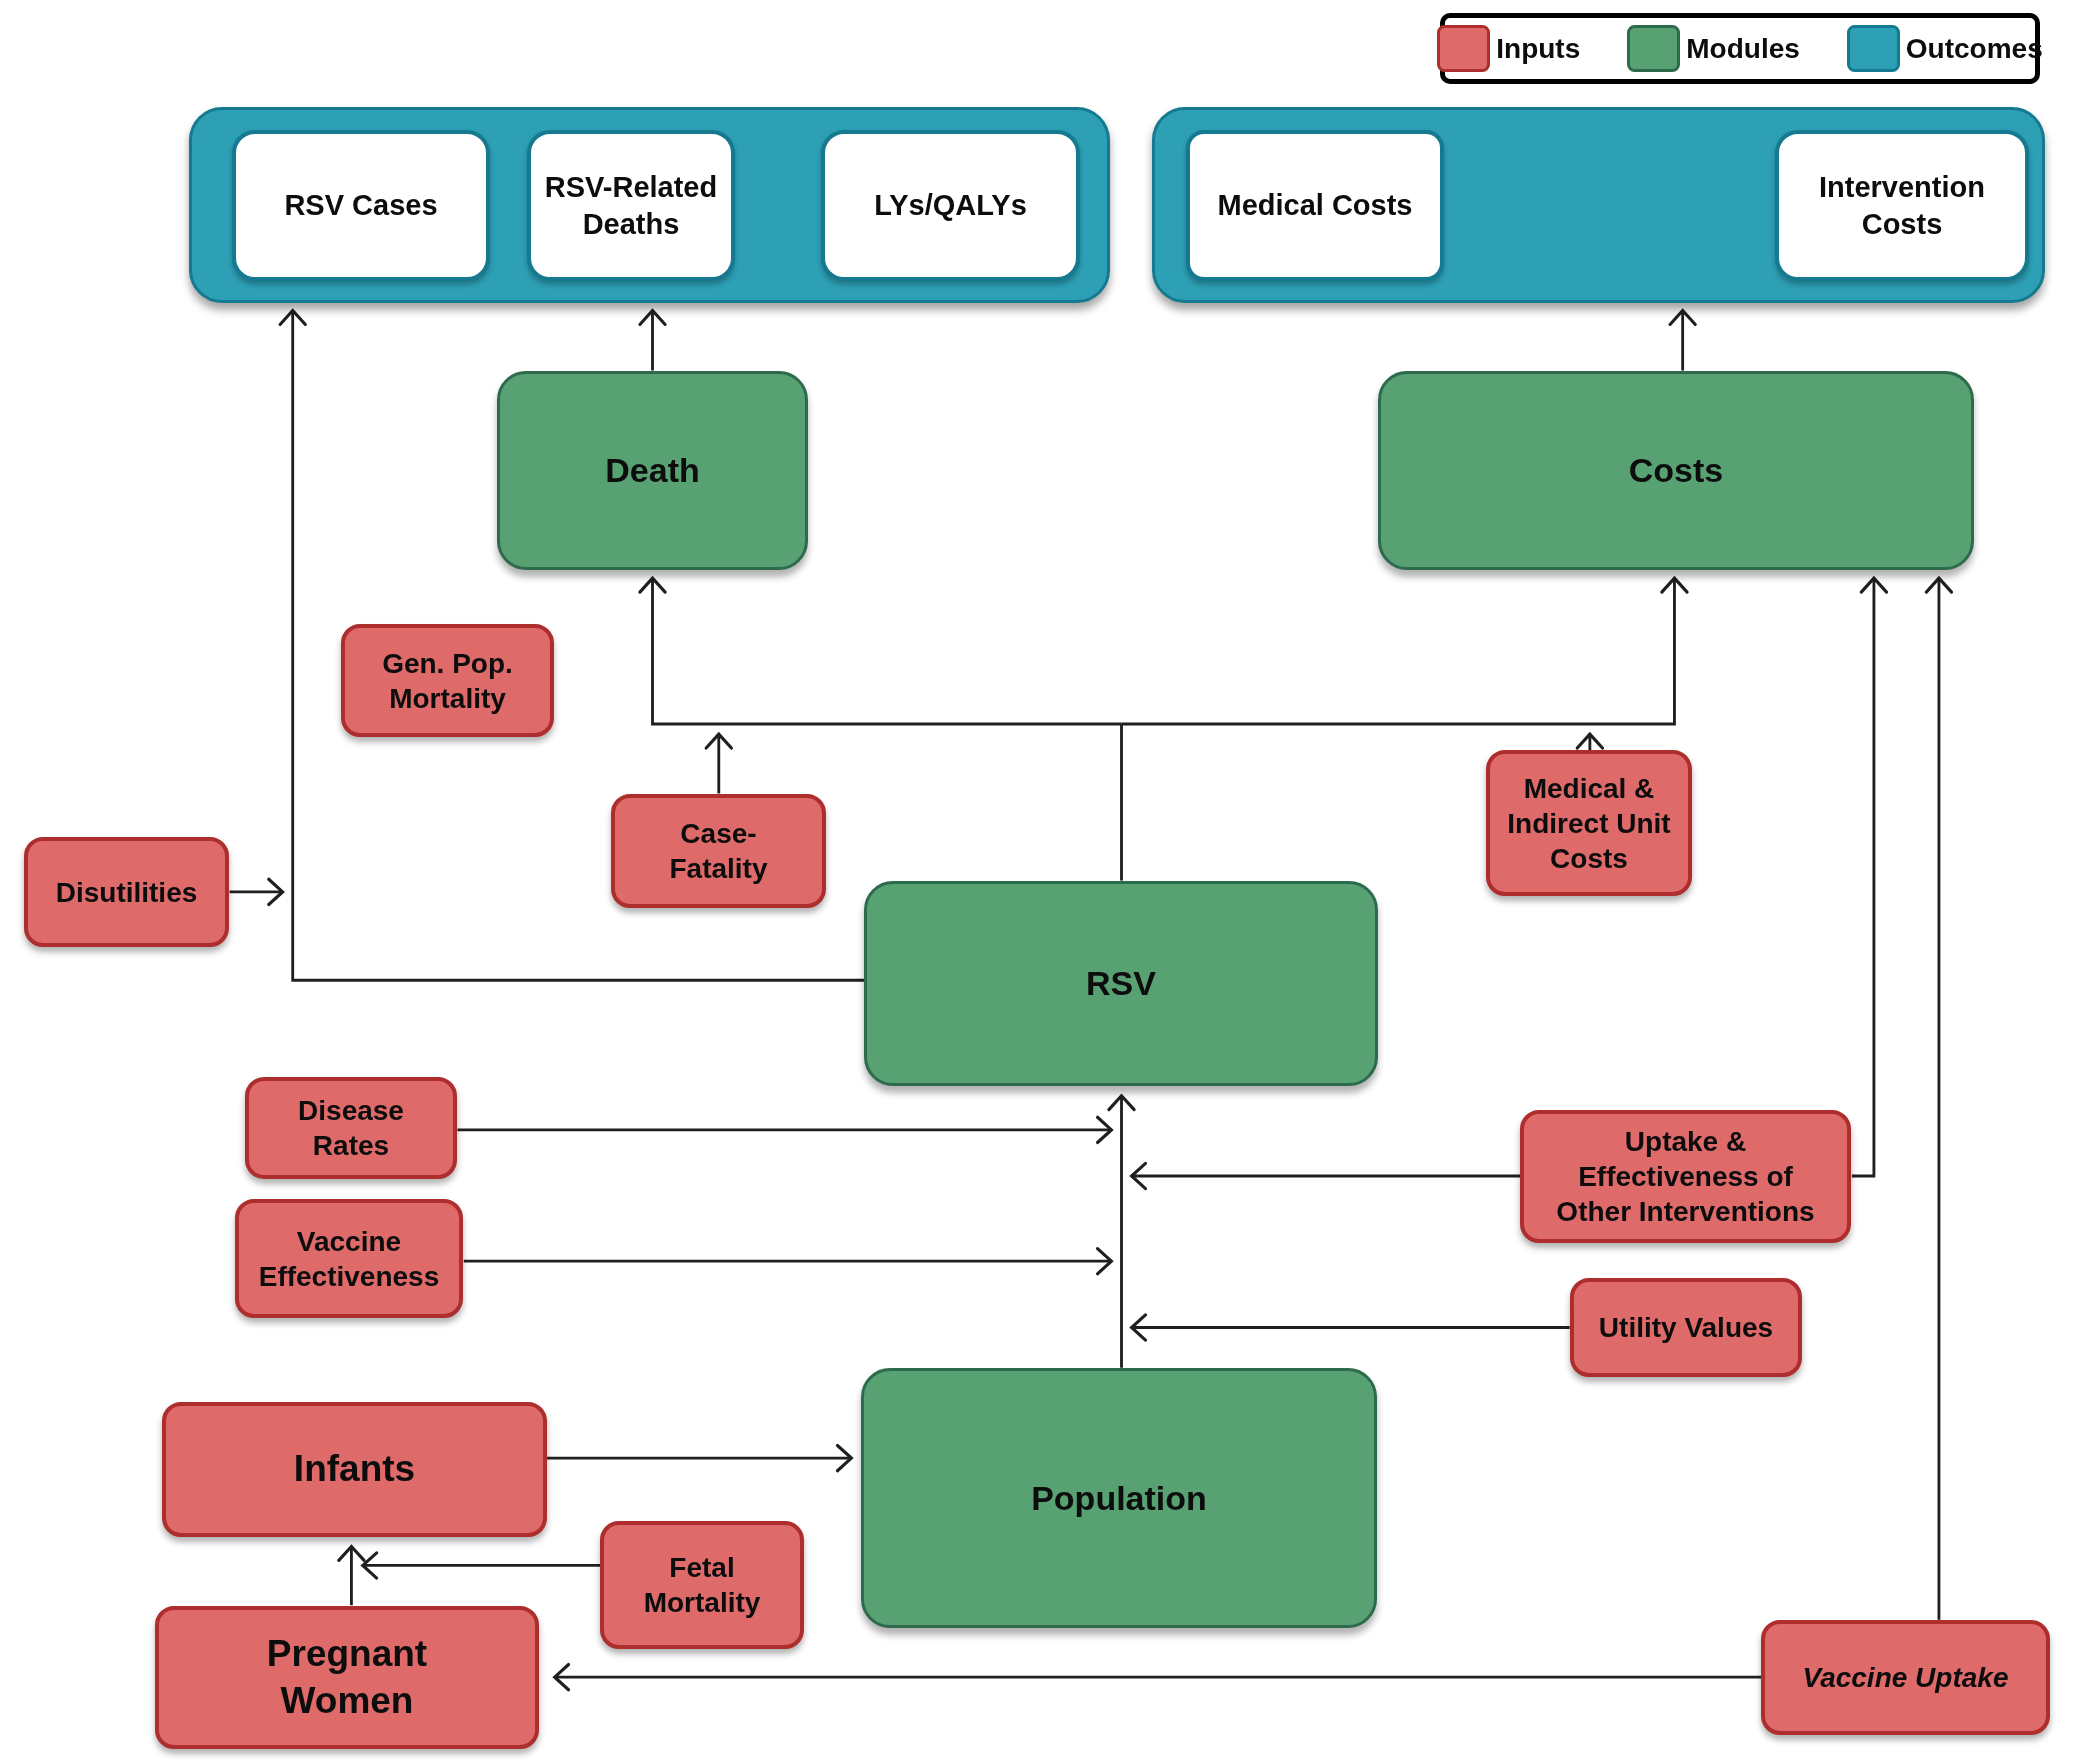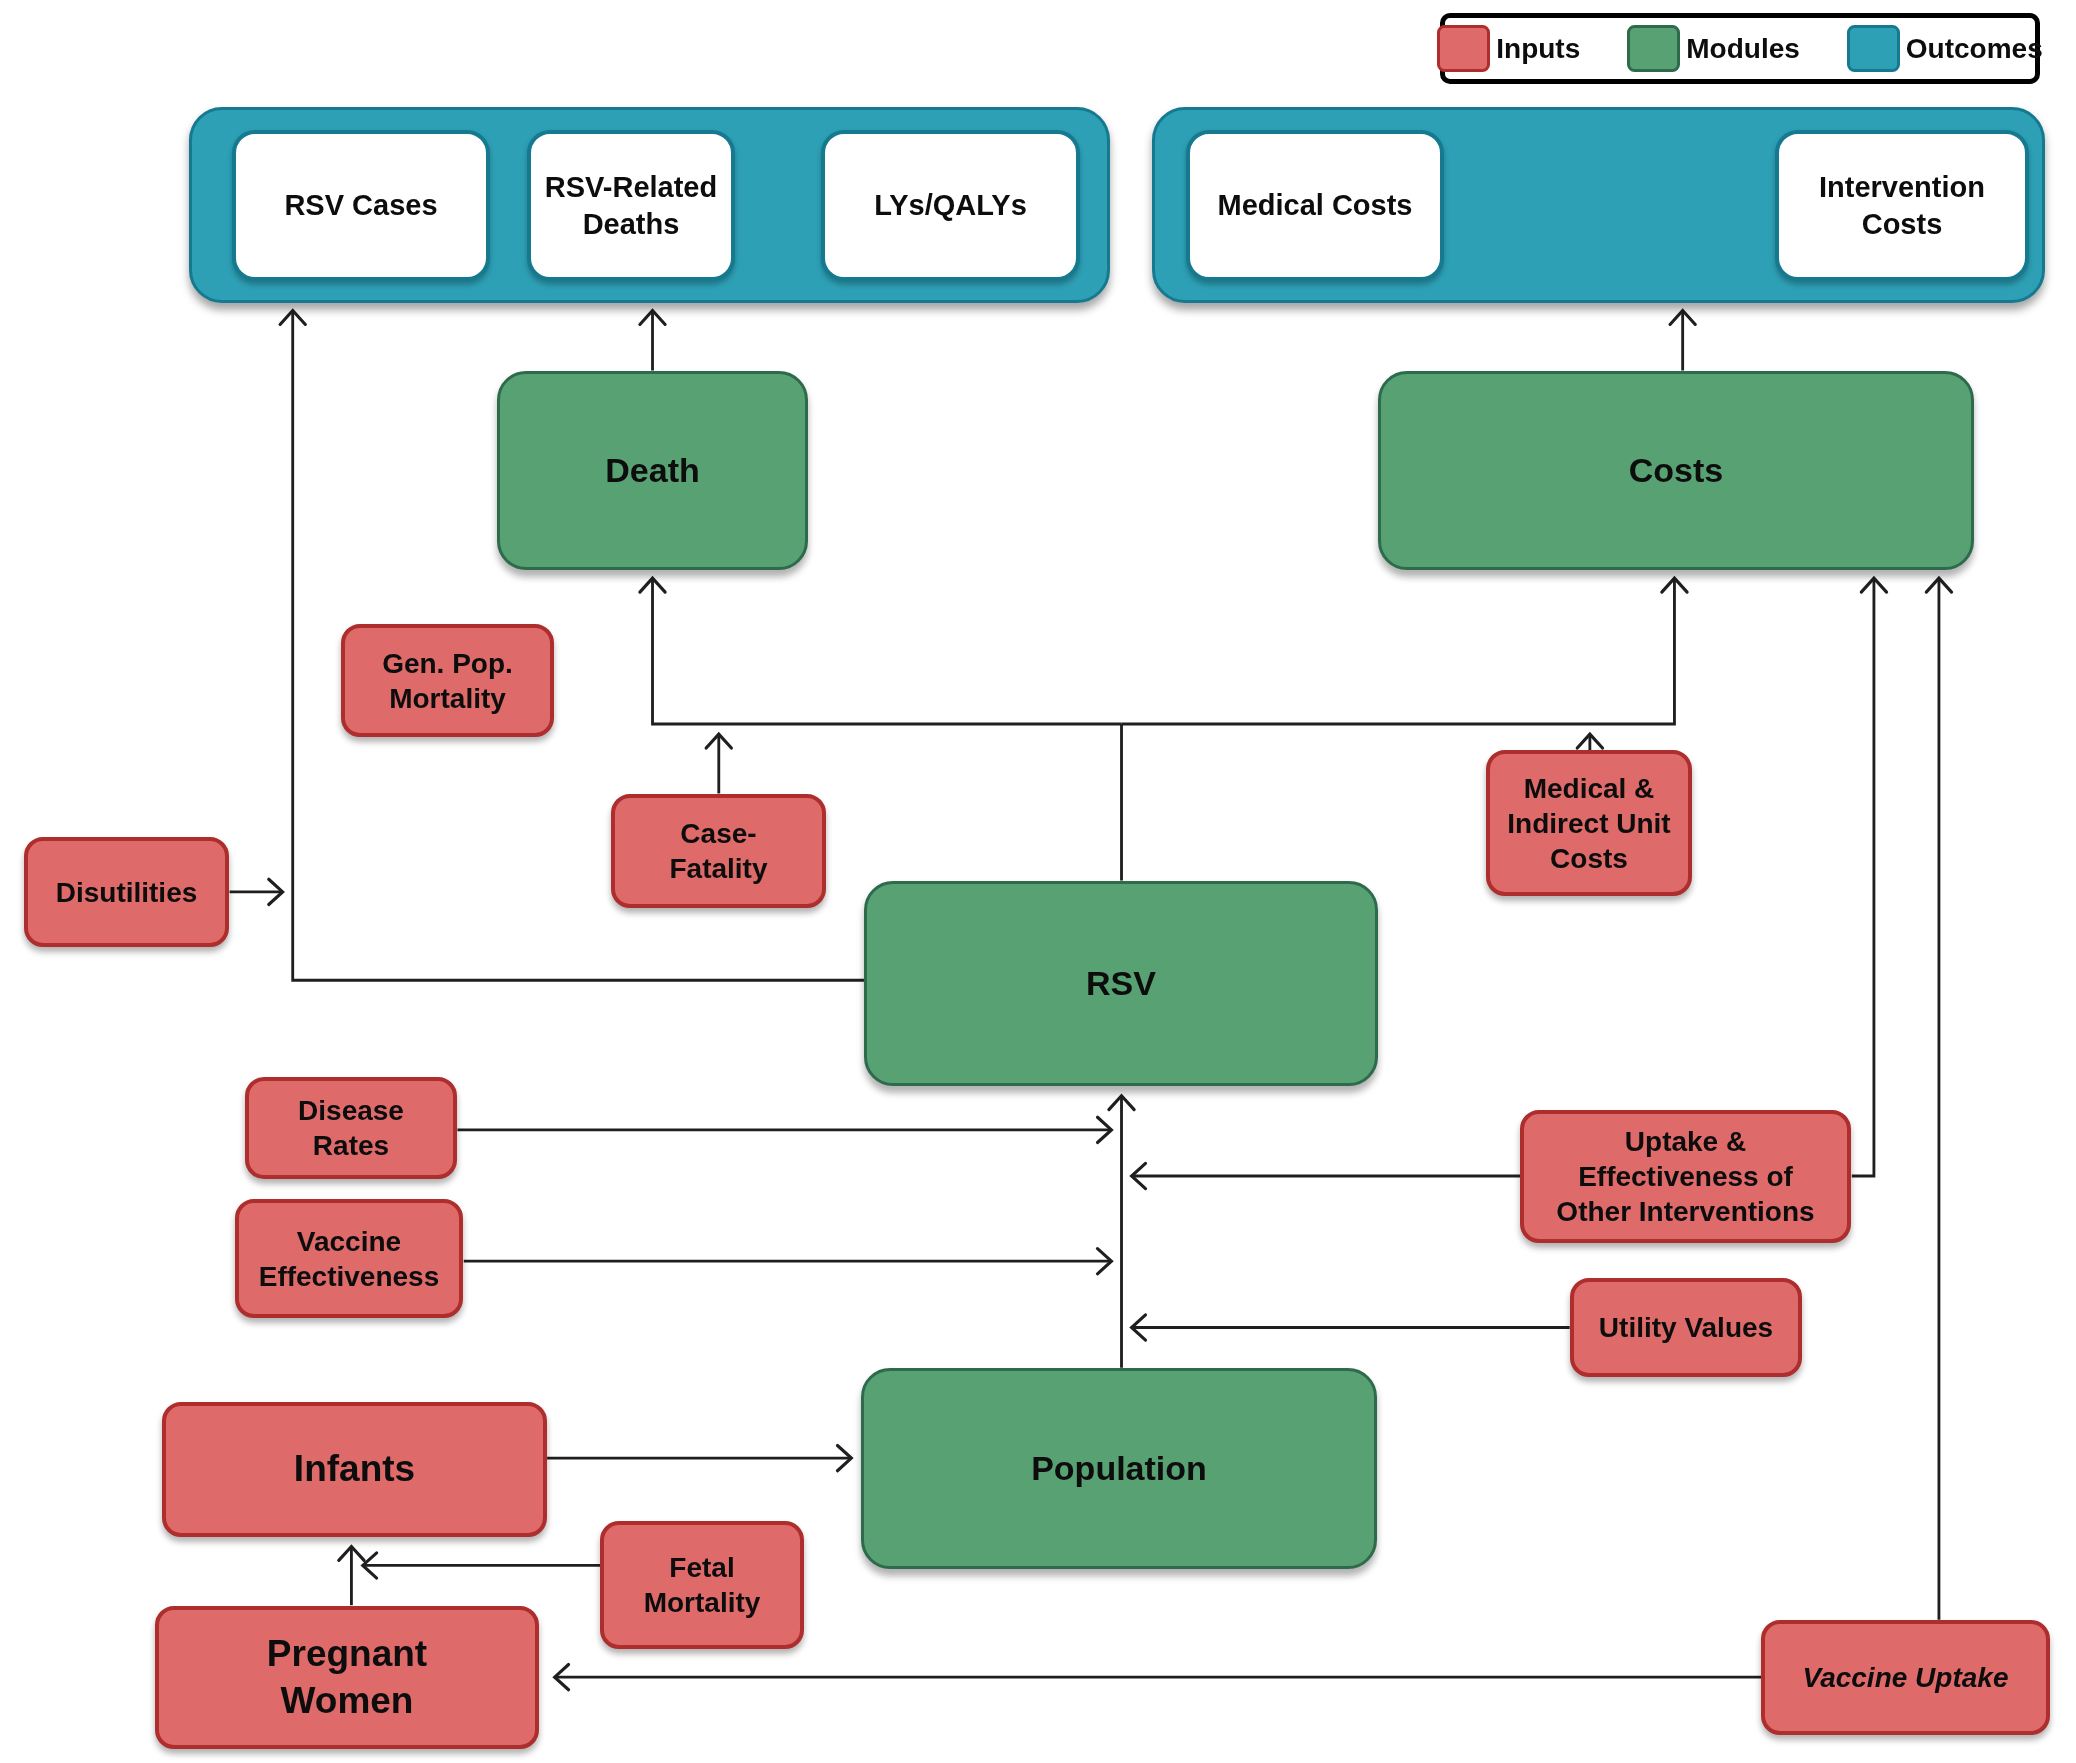--- a/index.html
+++ b/index.html
@@ -138,27 +138,27 @@
       <span class="legend-label">Outcomes</span>
     </div>
   </div>
 
   <div class="box outcome-group" style="left:189px;top:107px;width:921px;height:196px;"></div>
   <div class="box outcome-box" style="left:232px;top:130px;width:258px;height:151px;">RSV Cases</div>
   <div class="box outcome-box" style="left:527px;top:130px;width:208px;height:151px;">RSV-Related Deaths</div>
   <div class="box outcome-box" style="left:821px;top:130px;width:259px;height:151px;">LYs/QALYs</div>
 
   <div class="box outcome-group" style="left:1152px;top:107px;width:893px;height:196px;"></div>
-  <div class="box outcome-box" style="left:1186px;top:130px;width:258px;height:151px;">Medical Costs</div>
+  <div class="box outcome-box" style="left:1186px;top:130px;width:258px;height:151px;border-radius:18px;">Medical Costs</div>
   <div class="box outcome-box" style="left:1775px;top:130px;width:254px;height:151px;padding:0 32px;">Intervention Costs</div>
 
   <div class="box module" style="left:497px;top:371px;width:311px;height:199px;">Death</div>
   <div class="box module" style="left:1378px;top:371px;width:596px;height:199px;">Costs</div>
   <div class="box module" style="left:864px;top:881px;width:514px;height:205px;">RSV</div>
-  <div class="box module" style="left:861px;top:1368px;width:516px;height:201px;">Population</div>
+  <div class="box module" style="left:861px;top:1368px;width:516px;height:260px;">Population</div>
 
   <div class="box input" style="left:341px;top:624px;width:213px;height:113px;">Gen. Pop. Mortality</div>
   <div class="box input" style="left:611px;top:794px;width:215px;height:114px;padding:3.8px 33px;">Case-Fatality</div>
   <div class="box input" style="left:24px;top:837px;width:205px;height:110px;">Disutilities</div>
   <div class="box input" style="left:1486px;top:750px;width:206px;height:146px;">Medical &amp; Indirect Unit Costs</div>
   <div class="box input" style="left:245px;top:1077px;width:212px;height:102px;padding:3.8px 38px;">Disease Rates</div>
   <div class="box input" style="left:235px;top:1199px;width:228px;height:119px;">Vaccine Effectiveness</div>
   <div class="box input" style="left:1520px;top:1110px;width:331px;height:133px;">Uptake &amp; Effectiveness of Other Interventions</div>
   <div class="box input" style="left:1570px;top:1278px;width:232px;height:99px;">Utility Values</div>
   <div class="box input big" style="left:162px;top:1402px;width:385px;height:135px;">Infants</div>

